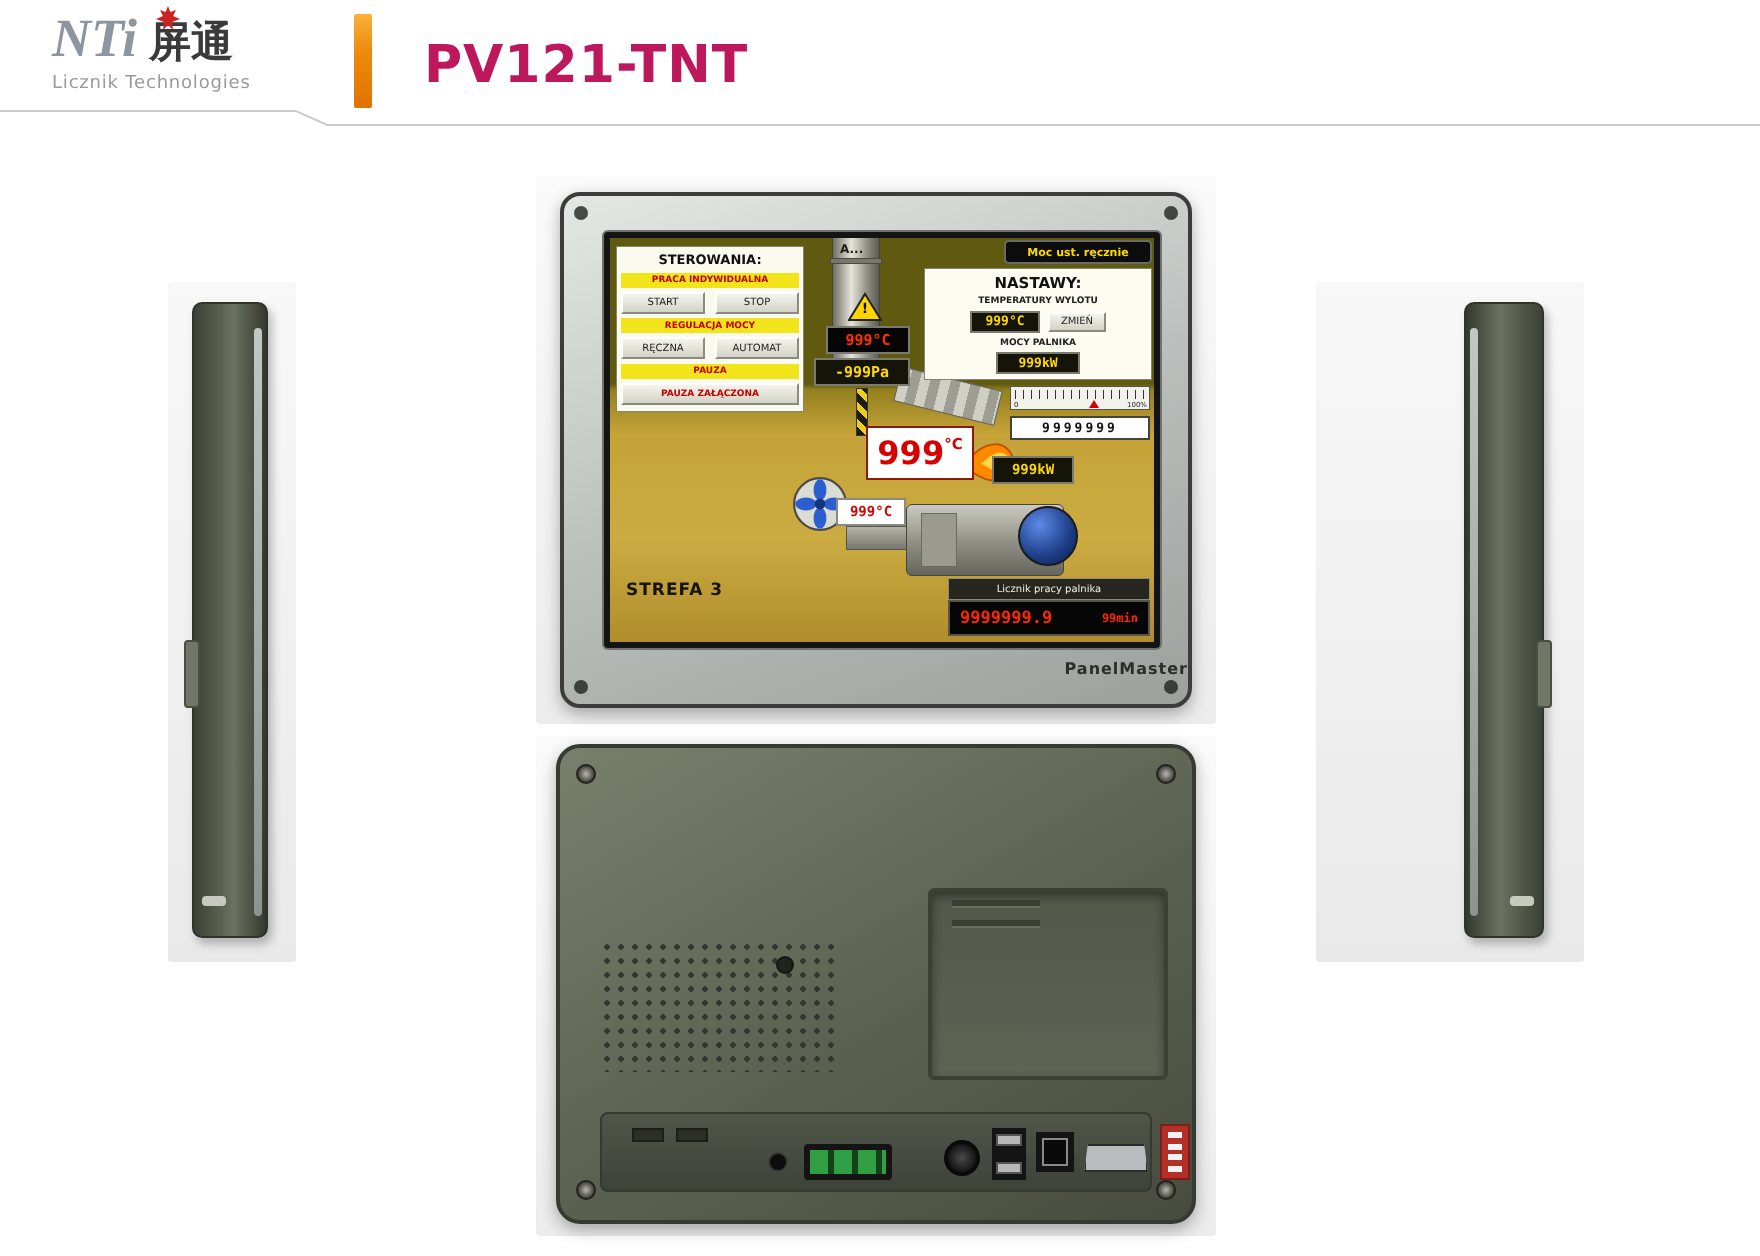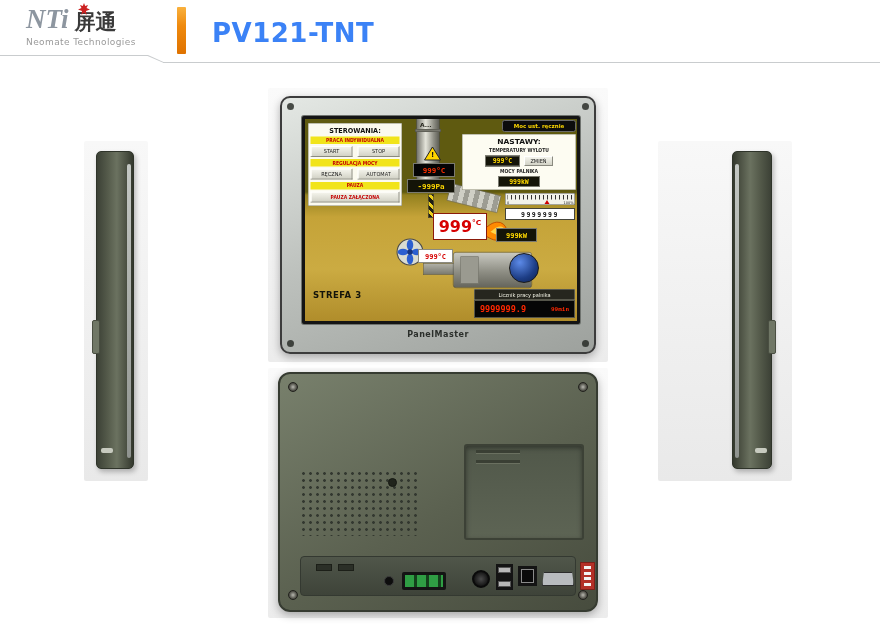--- a/index.html
+++ b/index.html
@@ -4,28 +4,28 @@
 <style>
   * { margin:0; padding:0; box-sizing:border-box; }
   html,body { background:#ffffff; }
   .page {
     position:relative; width:880px; height:628px; background:#fff; overflow:hidden;
     font-family:"DejaVu Sans","Liberation Sans",sans-serif;
   }
 
   
   .logo { position:absolute; left:26px; top:6px; }
-  .brand-row { display:flex; align-items:flex-end; position:relative; }
+  .brand-row { display:flex; align-items:center; position:relative; }
   .brand-nti { font-family:"Liberation Serif","DejaVu Serif",serif; font-style:italic; font-weight:bold; font-size:27px; color:#8d96a0; line-height:1; }
   .brand-leaf { position:absolute; left:52px; top:-3px; width:12px; height:12px; }
   .brand-cjk { font-size:21px; font-weight:bold; color:#3a3a3a; margin-left:6px; margin-top:3px; line-height:1; }
   .brand-sub { font-size:9px; color:#9a9a9a; letter-spacing:0.4px; margin-top:4px; }
   .orange-bar { position:absolute; left:177px; top:7px; width:9px; height:47px;
     background:linear-gradient(180deg,#f9b13d,#ef8a0e 40%,#df7200); border-radius:1px; }
-  .product-title { position:absolute; left:212px; top:18px; font-size:26px; font-weight:bold; color:#3b82f6; letter-spacing:0.5px; }
+  .product-title { position:absolute; left:212px; top:18px; font-size:26px; font-weight:bold; color:#be185d; letter-spacing:0.5px; }
   .hline-a { position:absolute; left:0; top:55px; width:148px; height:1px; background:#c9ccce; }
   .hline-b { position:absolute; left:148px; top:55px; width:17px; height:1px; background:#c9ccce; transform:rotate(24deg); transform-origin:left top; }
   .hline-c { position:absolute; left:163px; top:62px; width:717px; height:1px; background:#c9ccce; }
 
   
   .card { position:absolute; background:linear-gradient(180deg,#f8f8f8,#e9e9e9); border-radius:2px; }
   .card-left  { left:84px;  top:141px; width:64px;  height:340px; }
   .card-right { left:658px; top:141px; width:134px; height:340px; }
   .card-front { left:268px; top:88px;  width:340px; height:274px; background:linear-gradient(180deg,#fafafa,#ececec); }
   .card-back  { left:268px; top:368px; width:340px; height:250px; background:linear-gradient(180deg,#fafafa,#ececec); }
@@ -47,21 +47,21 @@
   
   .bezel { position:absolute; left:12px; top:8px; width:316px; height:258px; border:2px solid #3c3c3c; border-radius:10px;
     background:linear-gradient(160deg,#e4e8e4,#bcc0bc 50%,#9da19d); box-shadow:0 3px 8px rgba(0,0,0,.3); }
   .fp-corner { position:absolute; width:7px; height:7px; border-radius:50%; background:#20241f; opacity:.8; }
   .fp-c1{left:5px;top:5px;} .fp-c2{right:5px;top:5px;} .fp-c3{left:5px;bottom:5px;} .fp-c4{right:5px;bottom:5px;}
   .screen-frame { position:absolute; left:20px; top:18px; width:278px; height:208px; background:#000;
     border:3px solid #141414; border-radius:2px; box-shadow:0 0 0 1px #6f736f; }
   .screen { position:relative; width:272px; height:202px; overflow:hidden; background:#5f5a10; }
   .screen-inner { position:relative; width:544px; height:404px; transform:scale(.5); transform-origin:0 0;
     background:linear-gradient(180deg,#5f5a10 0,#5f5a10 146px,#93801f 152px,#c5a338 196px,#cbab42 300px,#b08d2b 404px); }
-  .bezel-brand { position:absolute; left:0; right:0; top:232px; text-align:center; font-size:8px; font-weight:bold; color:#2b2f2b; letter-spacing:.5px; }
+  .bezel-brand { position:absolute; left:0; right:0; top:232px; text-align:right; font-size:8px; font-weight:bold; color:#2b2f2b; letter-spacing:.5px; }
 
   
   .hbtn { background:linear-gradient(180deg,#f4f4ec,#d2d2c6); border:2px solid; border-color:#ffffff #8a8a80 #8a8a80 #ffffff;
     color:#1d1d1d; font-size:10px; display:flex; align-items:center; justify-content:center; }
   .ybar { background:#f1e41a; color:#c40000; font-weight:bold; display:flex; align-items:center; justify-content:center; }
   .lcd { font-family:"DejaVu Sans Mono","Liberation Mono",monospace; font-weight:bold; display:flex; align-items:center; justify-content:center; border:2px solid #7a7a70; }
   .lcd-red { background:#050505; color:#ff3000; }
   .lcd-yel { background:#141408; color:#ffd800; }
   .lcd-white { background:#ffffff; color:#d60000; border-color:#8a8a80; }
 
@@ -180,21 +180,21 @@
 <div class="page">
 
   <div class="logo">
     <div class="brand-row">
       <span class="brand-nti">NTi</span>
       <svg class="brand-leaf" viewBox="0 0 12 12">
         <path d="M6 0 L7.2 3 L10 2 L8.5 5 L12 6.5 L8 8 L8.5 12 L6 9.5 L3.5 12 L4 8 L0 6.5 L3.5 5 L2 2 L4.8 3 Z" fill="#cc2222"></path>
       </svg>
       <span class="brand-cjk">屏通</span>
     </div>
-    <div class="brand-sub">Neomate Technologies</div>
+    <div class="brand-sub">Licznik Technologies</div>
   </div>
   <div class="orange-bar"></div>
   <div class="product-title">PV121-TNT</div>
   <div class="hline-a"></div>
   <div class="hline-b"></div>
   <div class="hline-c"></div>
 
   <div class="card card-left">
     <div class="sd-body sd-left-body">
       <div class="sd-edge sd-edge-r"></div>

